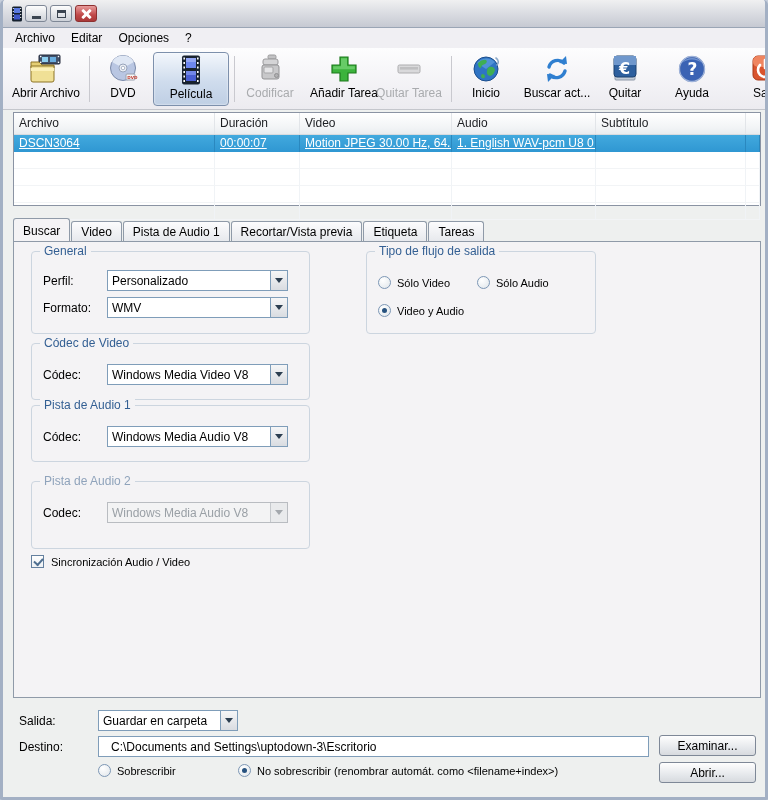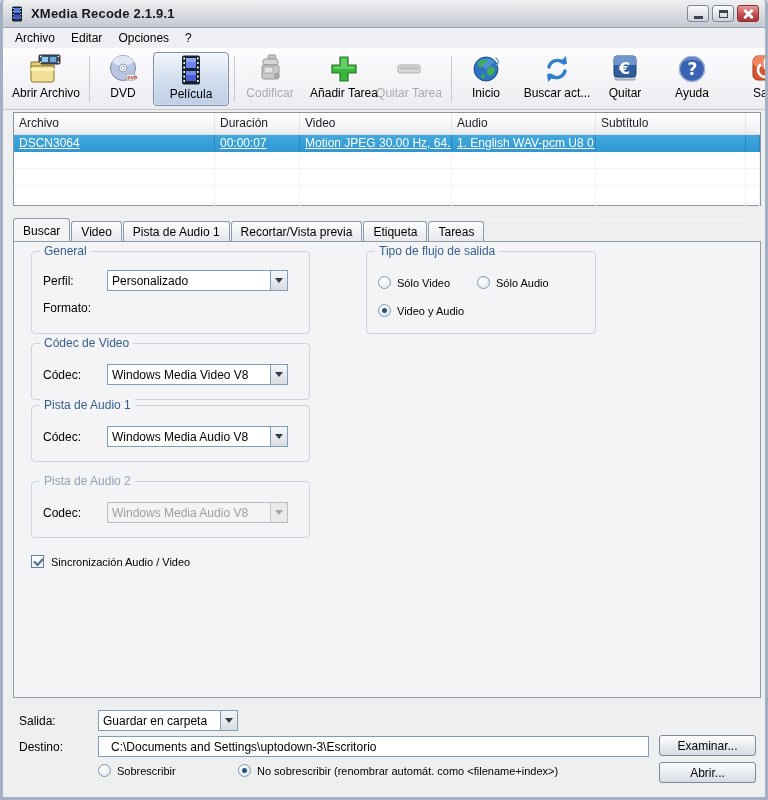--- a/index.html
+++ b/index.html
@@ -124,21 +124,20 @@
         <rect x="3.8" y="2" width="1" height="1" fill="#fff"></rect>
           <rect x="3.8" y="5" width="1" height="1" fill="#fff"></rect>
         <rect x="3.8" y="8" width="1" height="1" fill="#fff"></rect>
           <rect x="3.8" y="11" width="1" height="1" fill="#fff"></rect>
         <rect x="11.2" y="2" width="1" height="1" fill="#fff"></rect>
           <rect x="11.2" y="5" width="1" height="1" fill="#fff"></rect>
         <rect x="11.2" y="8" width="1" height="1" fill="#fff"></rect>
           <rect x="11.2" y="11" width="1" height="1" fill="#fff"></rect>
       </svg>
     </span>
-    <span class="title">XMedia Recode 2.1.9.1</span>
     <span class="winbtns">
       <span class="wbtn">
           <i class="g-min"></i>
         </span>
       <span class="wbtn">
           <i class="g-max"></i>
         </span>
       <span class="wbtn close">
           <i class="g-close"></i>
         </span>
@@ -378,20 +377,26 @@
     <div class="group" style="left:17px;top:9px;width:279px;height:83px;">
       <span class="group-title">General</span>
       <span class="fld-label" style="left:11px;top:22px;">Perfil:</span>
       <div class="combo" style="left:75px;top:18px;width:181px;">
         <span class="combo-text">Personalizado</span>
         <span class="combo-btn">
             <i class="arr"></i>
           </span>
       </div>
       <span class="fld-label" style="left:11px;top:49px;">Formato:</span>
+      <div class="combo" style="left:75px;top:45px;width:181px;">
+        <span class="combo-text">WMV</span>
+        <span class="combo-btn">
+            <i class="arr"></i>
+          </span>
+      </div>
     </div>
 
     <div class="group" style="left:352px;top:9px;width:230px;height:83px;">
       <span class="group-title">Tipo de flujo de salida</span>
       <label class="radio" style="left:11px;top:24px;">
         <span class="rb"></span>
         <span class="radio-label">Sólo Video</span>
       </label>
       <label class="radio" style="left:110px;top:24px;">
         <span class="rb"></span>
@@ -418,21 +423,21 @@
       <span class="group-title">Pista de Audio 1</span>
       <span class="fld-label" style="left:11px;top:24px;">Códec:</span>
       <div class="combo" style="left:75px;top:20px;width:181px;">
         <span class="combo-text">Windows Media Audio V8</span>
         <span class="combo-btn">
             <i class="arr"></i>
           </span>
       </div>
     </div>
 
-    <div class="group disabled" style="left:17px;top:239px;width:279px;height:57px;">
+    <div class="group disabled" style="left:17px;top:239px;width:279px;height:68px;">
       <span class="group-title">Pista de Audio 2</span>
       <span class="fld-label" style="left:11px;top:24px;">Codec:</span>
       <div class="combo disabled" style="left:75px;top:20px;width:181px;">
         <span class="combo-text">Windows Media Audio V8</span>
         <span class="combo-btn">
             <i class="arr"></i>
           </span>
       </div>
     </div>
 

